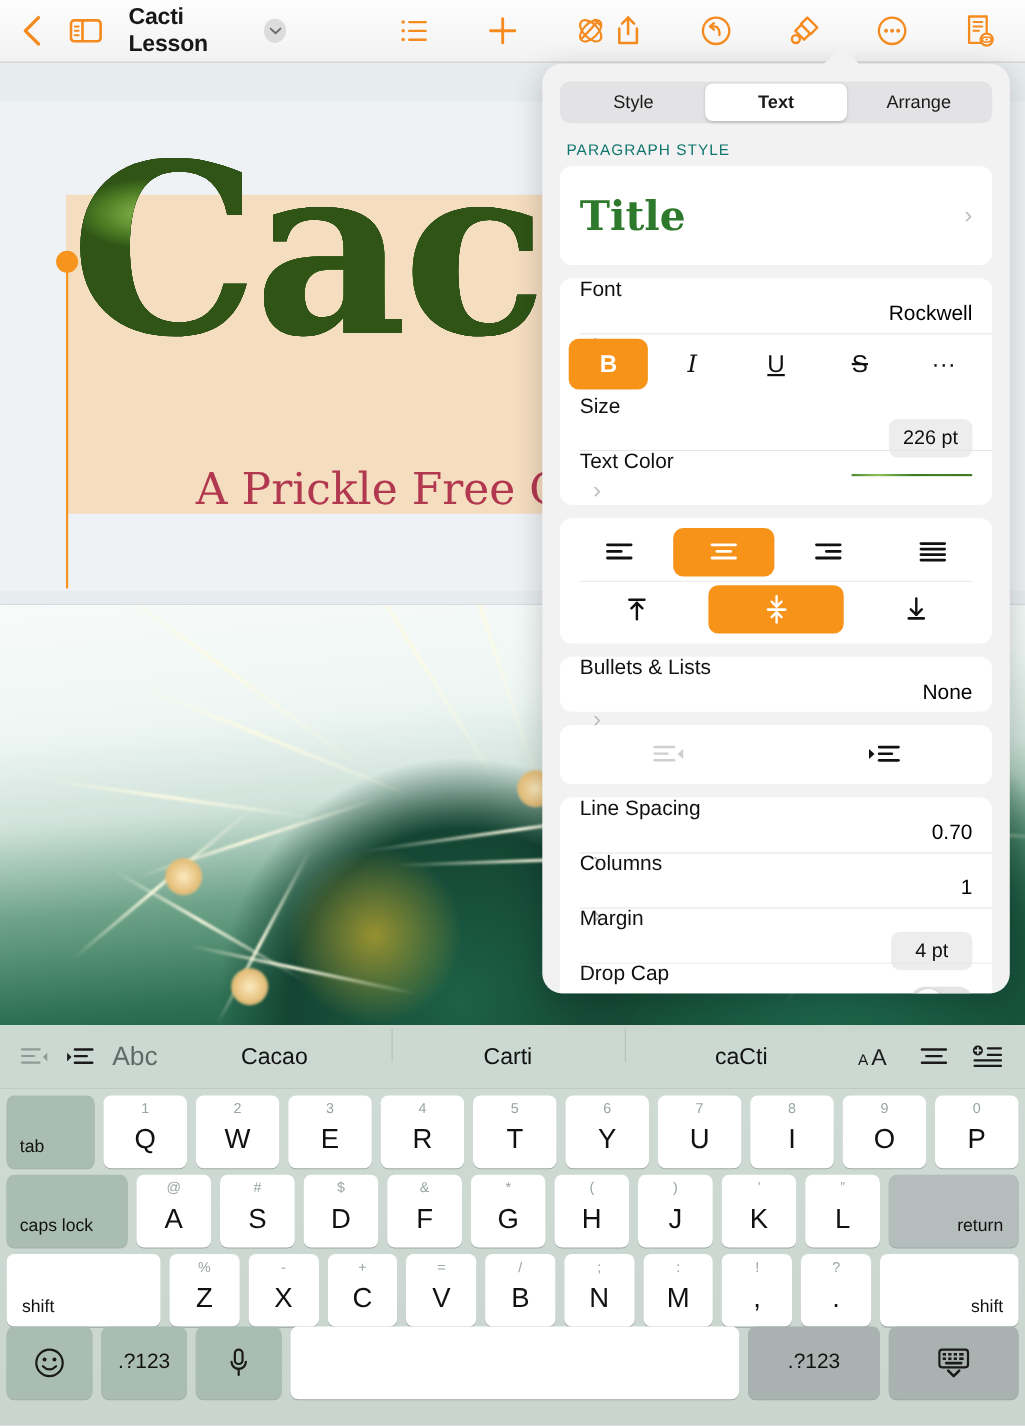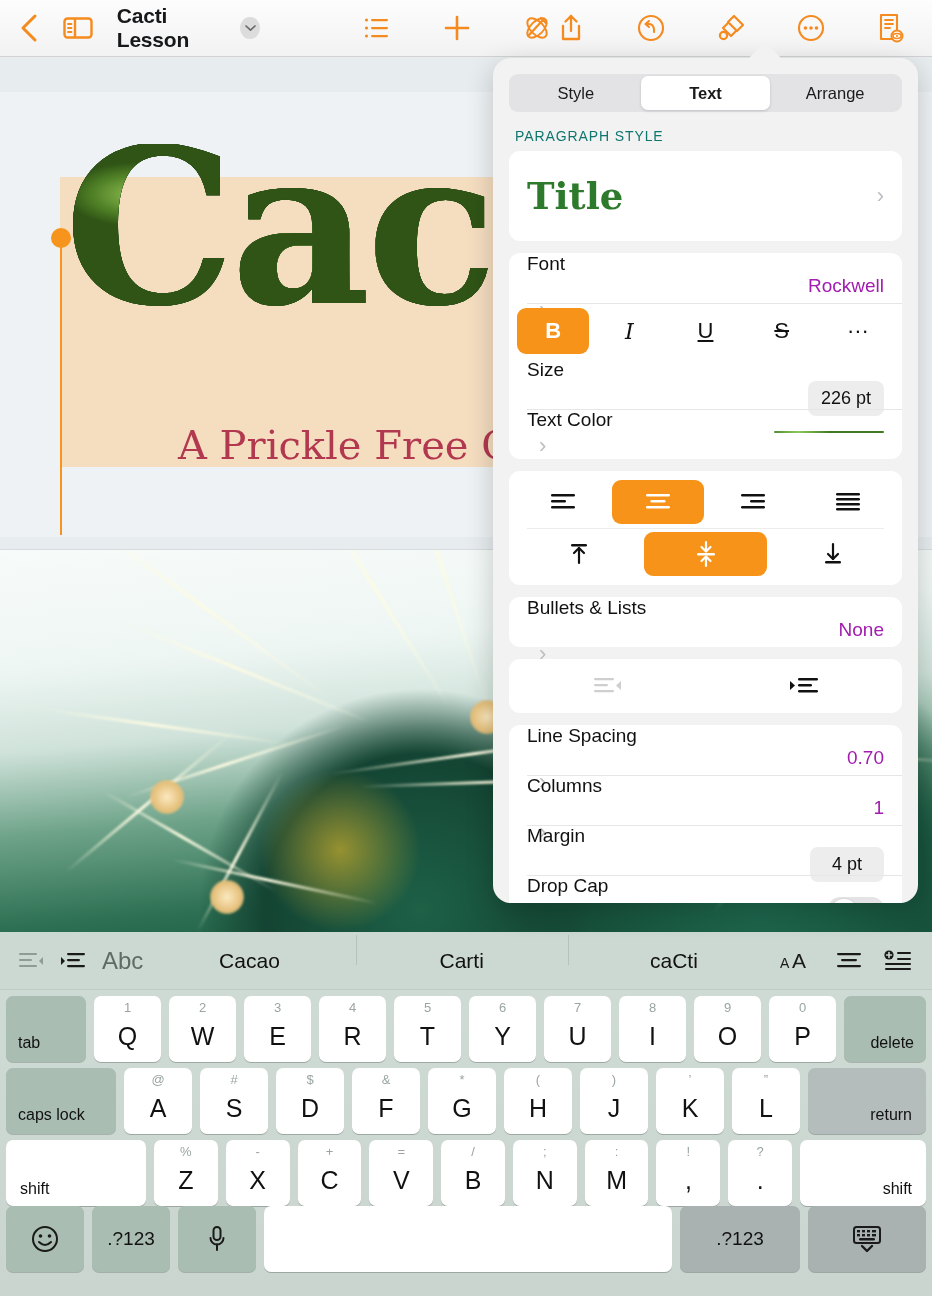--- a/index.html
+++ b/index.html
@@ -114,21 +114,21 @@
   }
   .card { margin: 0 16px 12px 16px; background: #fff; border-radius: 11px; }
   .row {
     display: flex; align-items: flex-start; justify-content: space-between;
     height: 50px; padding: 0 18px; position: relative; flex-direction: column;
   }
   .row + .row::before {
     content:""; position:absolute; left:18px; right:0; top:0; height:1px; background:#e6e6e6;
   }
   .row-label { font-size: 19px; color: #111; }
-  .row-val  { font-size: 19px; color: #a21caf; margin-left:auto; }
+  .row-val  { font-size: 19px; color: #000000; margin-left:auto; }
   .chev { color:#bdbdc2; font-size: 22px; margin-left: 12px; font-weight: 300; }
 
   .style-preview {
     height: 90px; display:flex; align-items:center; justify-content:space-between; padding: 0 18px;
   }
   .style-preview .name {
     font-family: "DejaVu Serif", serif; font-weight: 700; font-size: 37px; color: #2d7a2d;
   }
 
   .fmt-row {
@@ -618,21 +618,20 @@
           <span class="main">I</span>
         </div>
       <div class="key">
           <span class="alt">9</span>
           <span class="main">O</span>
         </div>
       <div class="key">
           <span class="alt">0</span>
           <span class="main">P</span>
         </div>
-      <div class="key mod lbl-right" style="flex:0 0 82px">delete</div>
     </div>
 
     <div class="krow">
       <div class="key mod lbl-left" style="flex:0 0 110px">caps lock</div>
       <div class="key">
           <span class="alt">@</span>
           <span class="main">A</span>
         </div>
       <div class="key">
           <span class="alt">#</span>

